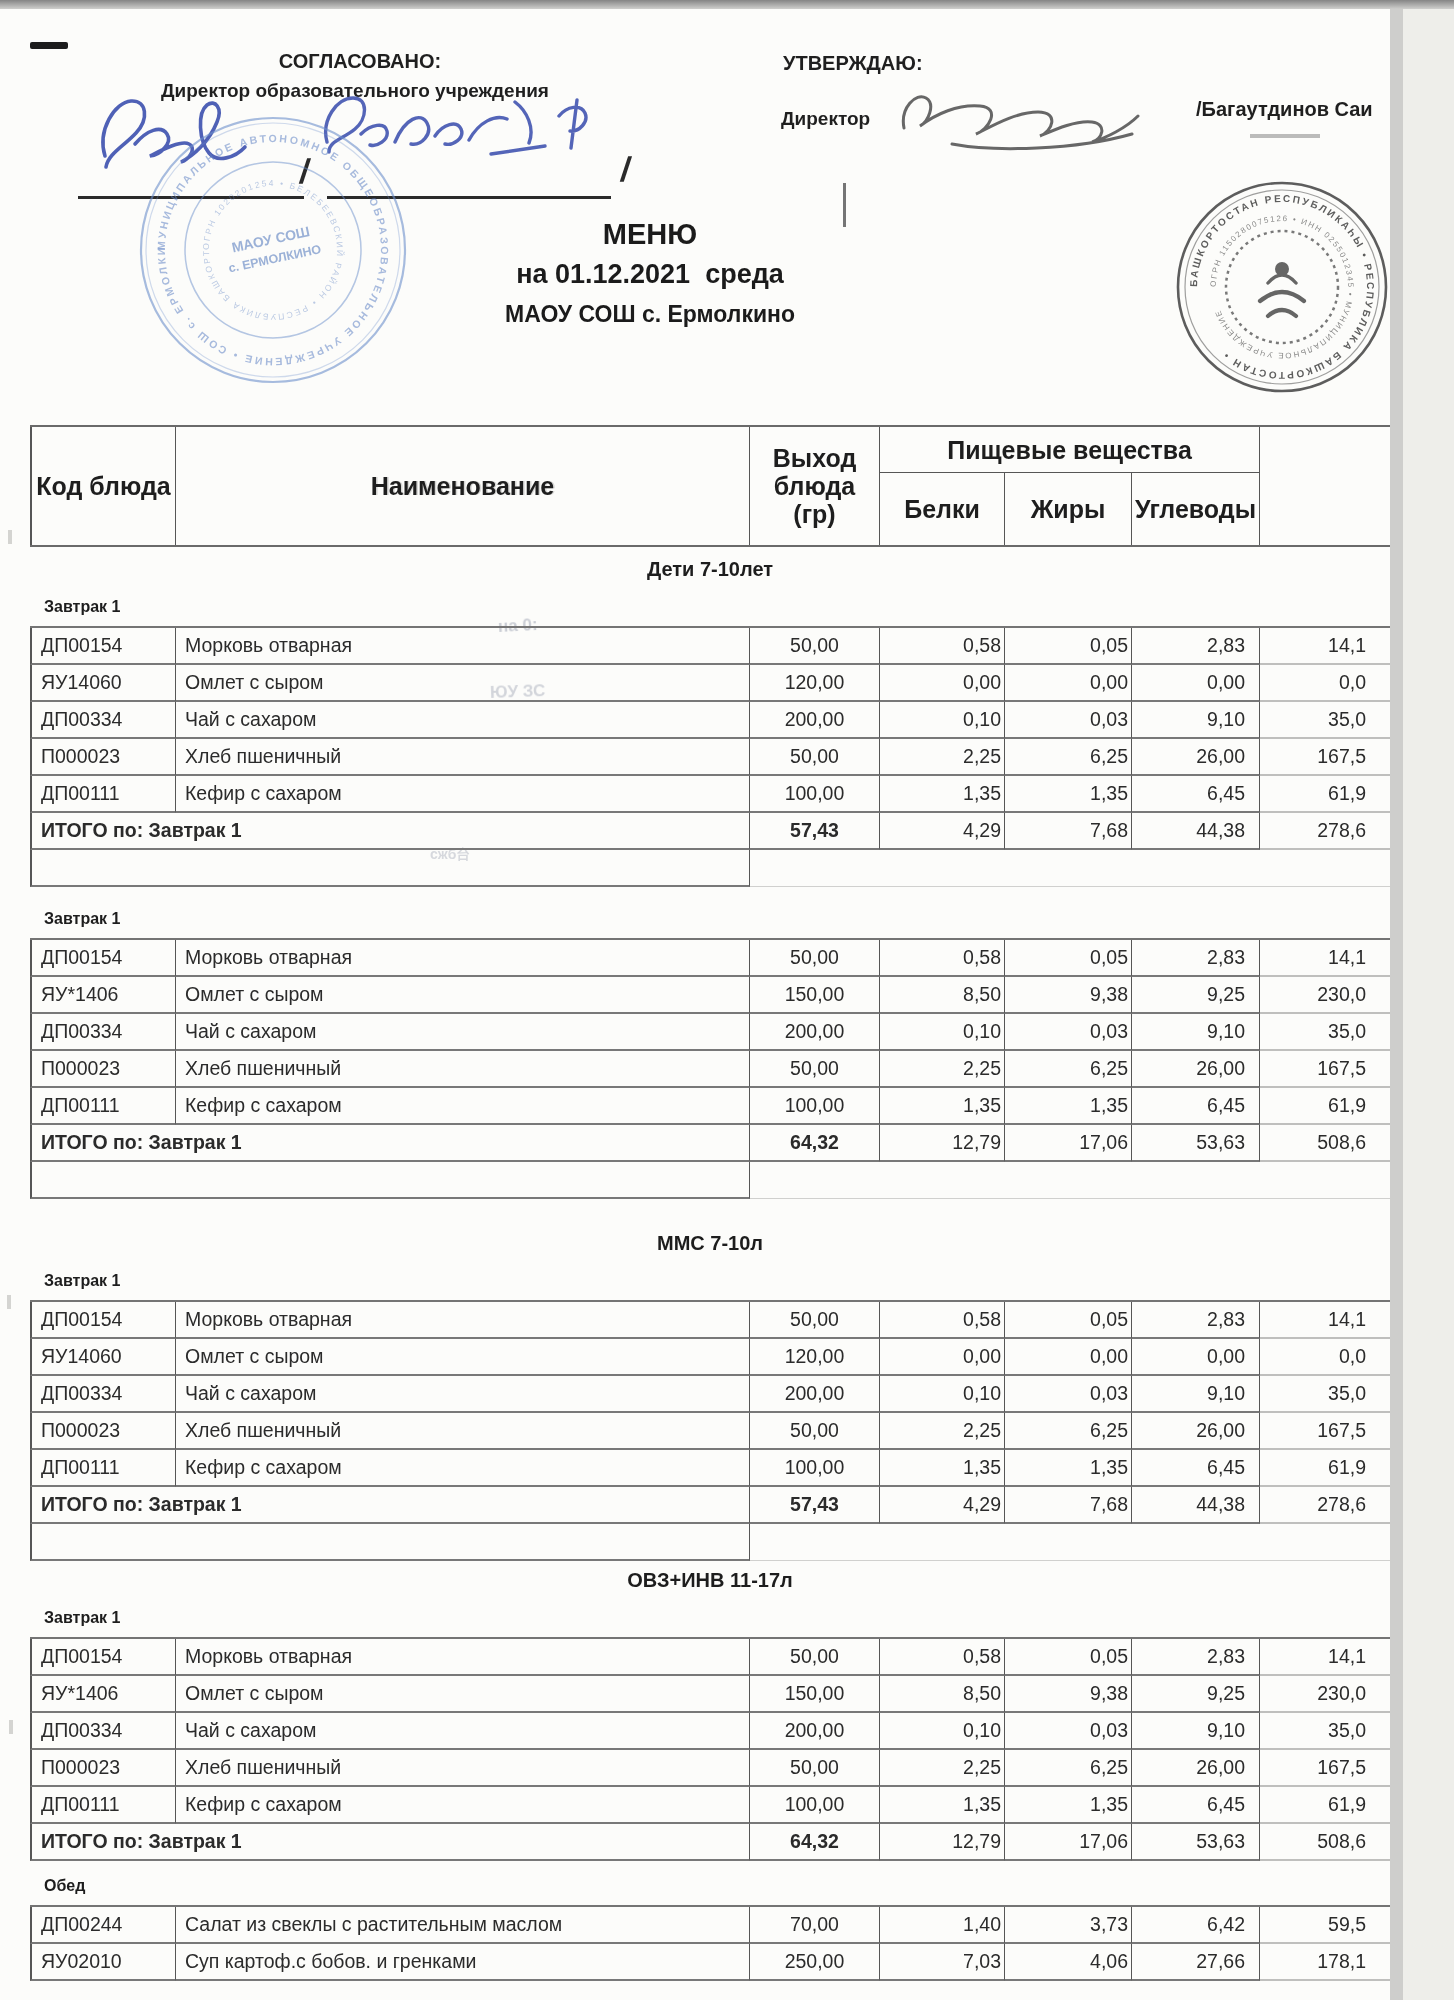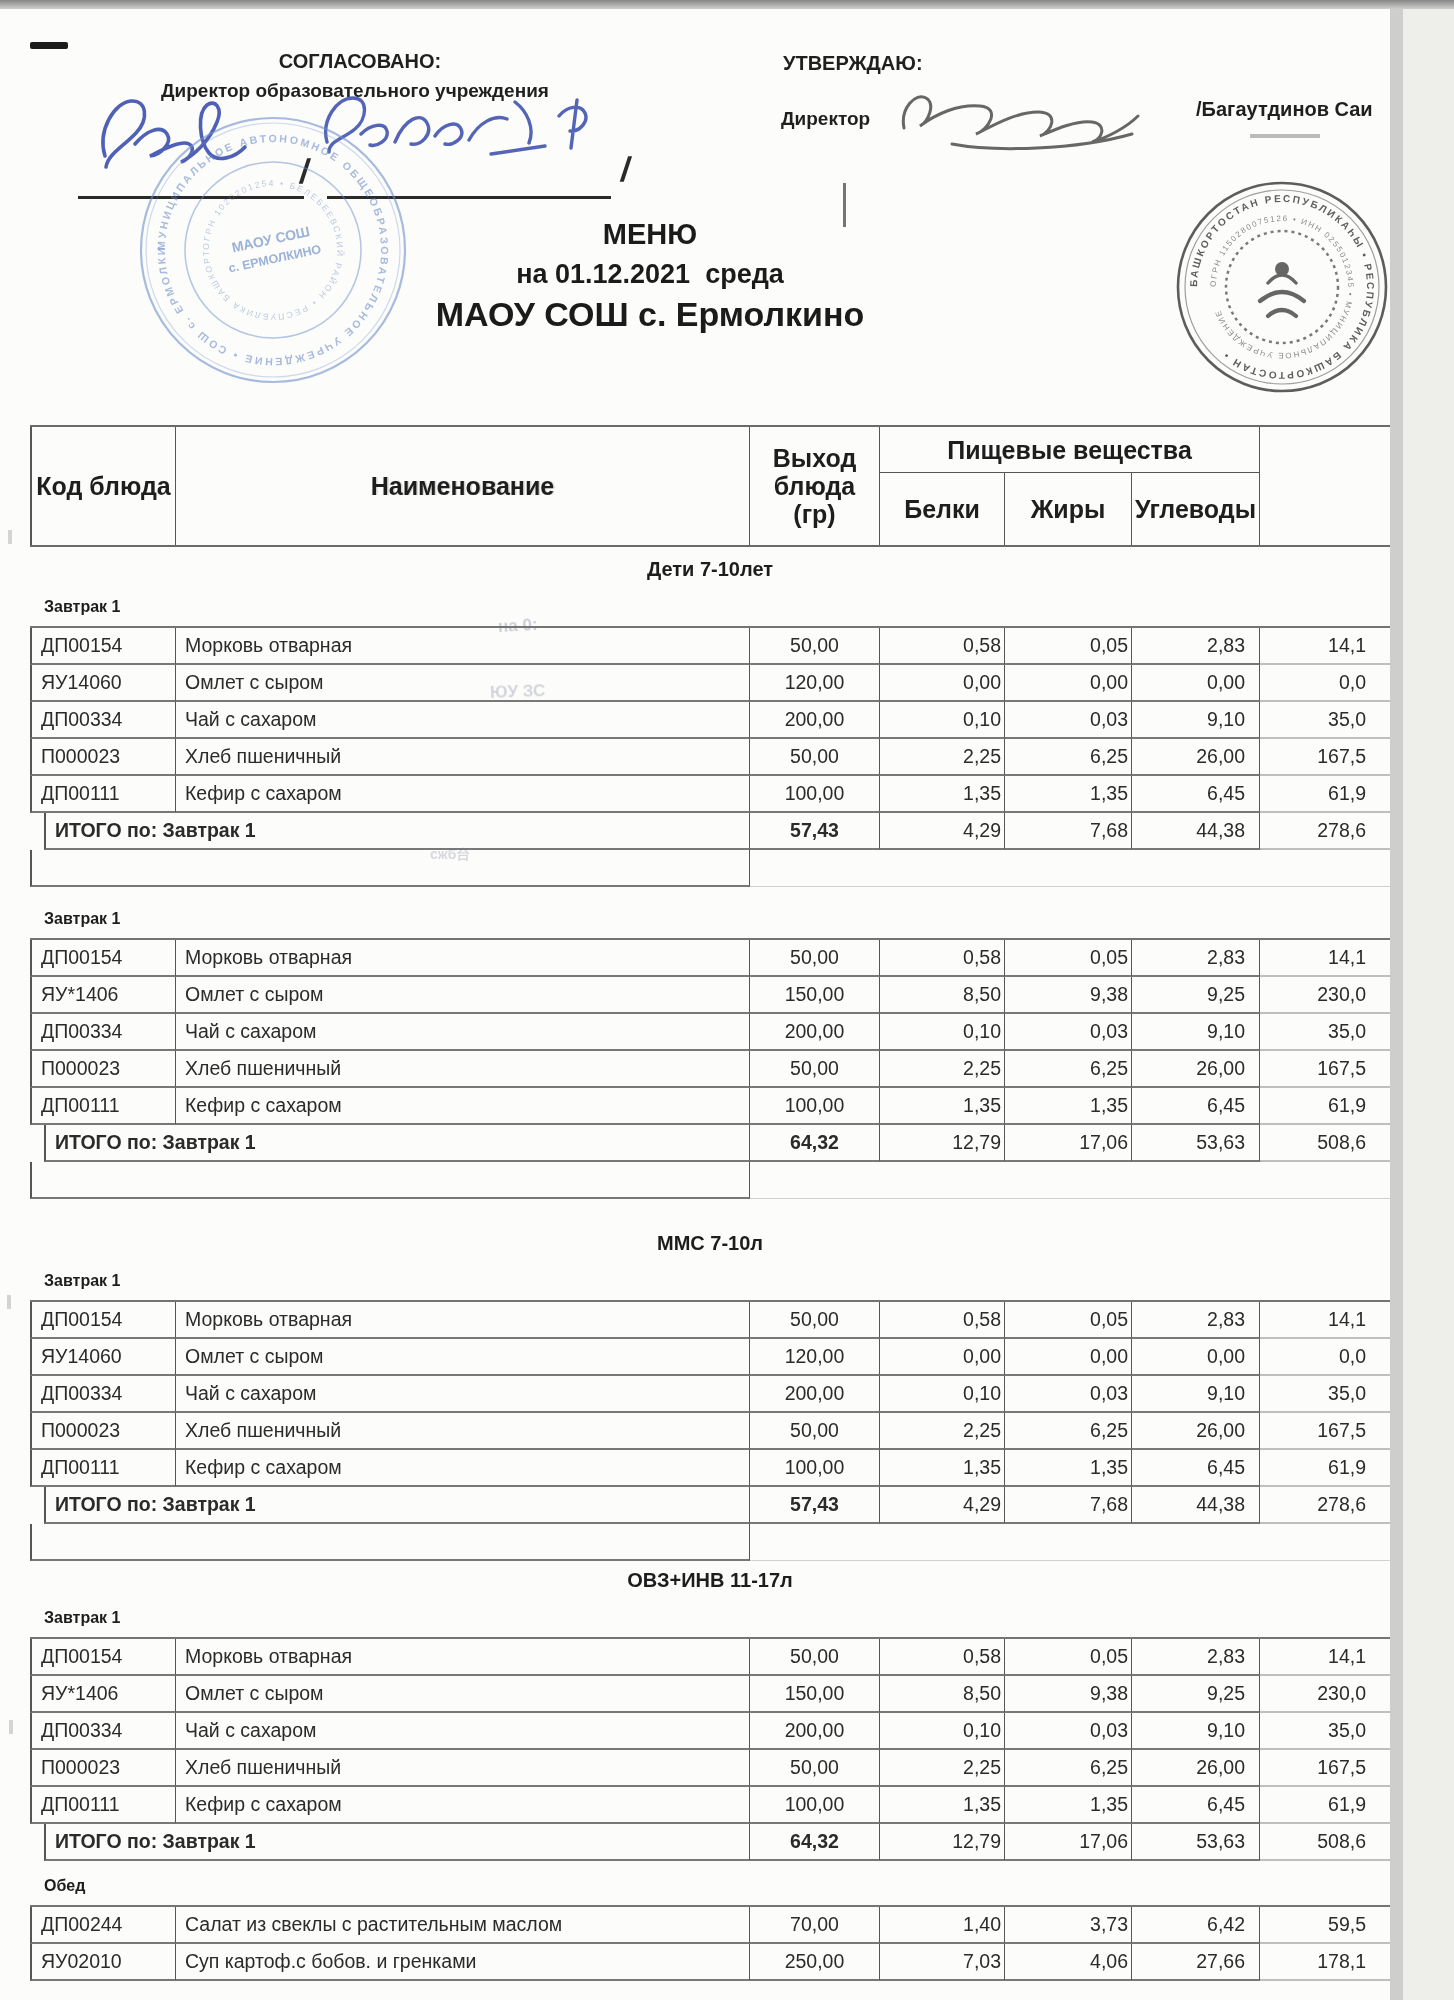--- a/index.html
+++ b/index.html
@@ -15,21 +15,21 @@
   .name-dash{position:absolute;left:1250px;top:134px;width:70px;height:3.5px;background:#8f8f8f;opacity:.6;}
   
   .hdr-label{position:absolute;font-weight:bold;font-size:20px;color:#1f1f1f;white-space:pre;}
   .hdr-role{position:absolute;font-weight:bold;font-size:19px;color:#1f1f1f;white-space:pre;}
   .sig-underline{position:absolute;height:2.5px;background:#2a2a2a;}
   .sig-slash{position:absolute;font-size:34px;color:#2a2a2a;font-weight:bold;transform:skewX(-8deg);}
   .title-block{position:absolute;left:320px;top:214px;width:660px;text-align:center;color:#1b1b1b;}
   .title-line{font-weight:bold;white-space:pre;}
   .t1{font-size:29px;line-height:40px;}
   .t2{font-size:27px;line-height:40px;}
-  .t3{font-size:34px;line-height:40px;}
+  .t3{font-size:23px;line-height:40px;}
   .ghost{position:absolute;color:#9aa0b0;filter:blur(.7px);font-size:17px;opacity:.5;font-weight:bold;}
   
   #theader{position:absolute;left:30px;top:425px;display:grid;
     grid-template-columns:146px 574px 130px 125px 127px 128px 130px;
     grid-template-rows:46px 72px;
     border-top:2.5px solid #6a6a6a;border-bottom:2.5px solid #6a6a6a;}
   #theader .hcell{display:flex;align-items:center;justify-content:center;text-align:center;
     font-weight:bold;font-size:25px;line-height:1.12;color:#1e1e1e;border-right:1.5px solid #565656;}
   .h-code{grid-row:1/3;border-left:2px solid #565656;}
   .h-name{grid-row:1/3;text-shadow:1.5px 0 rgba(120,120,120,.28);}
@@ -43,21 +43,21 @@
   .sec-table{margin-top:7px;border-top:2px solid #747474;}
   .trow{display:grid;grid-template-columns:146px 574px 130px 125px 127px 128px 130px;}
   .cell{height:35px;line-height:35px;font-size:19.5px;color:#2b2b2b;border-bottom:2px solid #787878;
         border-right:1.5px solid #565656;overflow:hidden;white-space:nowrap;}
   .c-code{border-left:2px solid #565656;padding-left:9px;}
   .c-name{padding-left:9px;}
   .c-out{text-align:center;}
   .c-prot,.c-fat{text-align:right;padding-right:3px;}
   .c-carb{text-align:right;padding-right:14px;}
   .c-en{text-align:right;padding-right:24px;border-right:none;border-bottom-color:#bfbfbd;}
-  .total-row .t-label{grid-column:1/3;font-weight:bold;padding-left:9px;border-left:2px solid #565656;margin-left:14px;}
+  .total-row .t-label{grid-column:1/3;font-weight:bold;padding-left:9px;border-left:2px solid #565656;}
   .total-row .c-out{font-weight:bold;}
   .blank-row .b-left{grid-column:1/3;height:35px;border-left:2px solid #565656;border-right:1.5px solid #565656;border-bottom:2px solid #787878;}
   .blank-row .b-right{grid-column:3/8;border-bottom:1.5px solid #d0d0ce;}
   
   .stamp{position:absolute;}
 </style>
 </head>
 <body>
 
 <div id="page">

